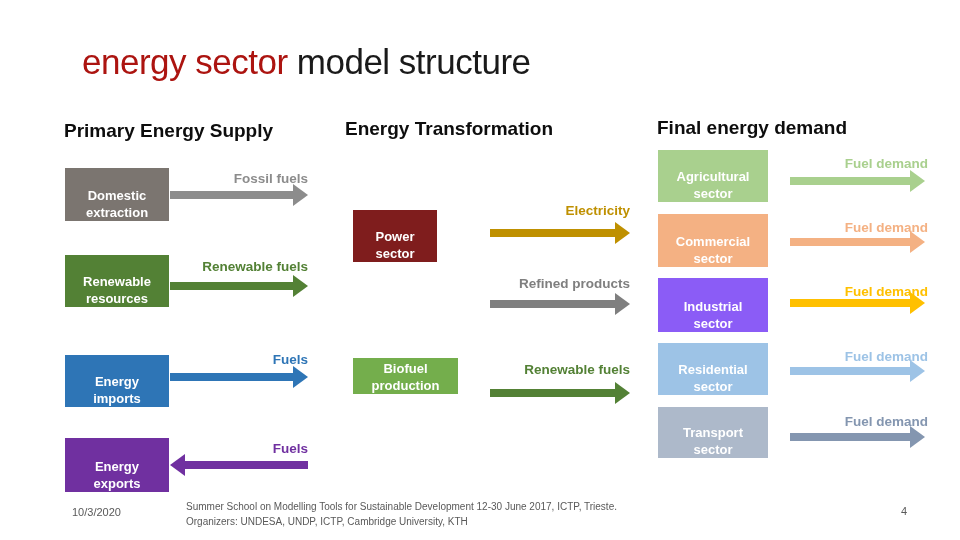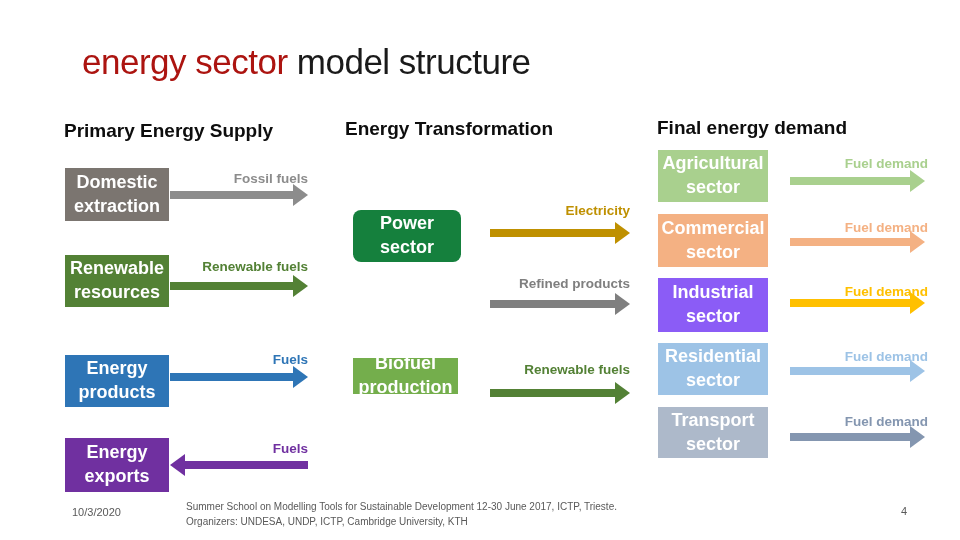--- a/index.html
+++ b/index.html
@@ -5,22 +5,22 @@
   html,body{margin:0;padding:0;background:#fff;}
   .slide{
     position:relative;width:960px;height:540px;background:#ffffff;overflow:hidden;
     font-family:"Liberation Sans",sans-serif;
   }
   .title{position:absolute;left:74px;top:42px;font-size:35px;letter-spacing:-0.5px;white-space:nowrap;}
   .title .hl{color:#AC1410;margin-left:8px;}
   .title .rest{color:#1a1a1a;}
   .col-header{position:absolute;font-size:19px;font-weight:bold;color:#0d0d0d;white-space:nowrap;}
   .box{
-    position:absolute;display:flex;align-items:center;justify-content:center;
-    color:#ffffff;font-weight:bold;font-size:18px;line-height:1.32;text-align:center;
+    position:absolute;display:flex;align-items:flex-end;justify-content:center;
+    color:#ffffff;font-weight:bold;font-size:13px;line-height:1.32;text-align:center;
   }
   .box span{width:min-content;text-align:center;}
   .flow-label{
     position:absolute;font-weight:bold;font-size:13.5px;text-align:right;white-space:nowrap;
   }
   .arrow{position:absolute;height:8px;}
   .arrow .head{
     position:absolute;top:50%;margin-top:-11px;width:0;height:0;
     border-top:11px solid transparent;border-bottom:11px solid transparent;
   }
@@ -40,21 +40,21 @@
   <div class="col-header" style="left:345px;top:118px;">Energy Transformation</div>
   <div class="col-header" style="left:657px;top:117px;">Final energy demand</div>
 
   <div class="box" style="left: 65px; top: 168px; width: 104px; height: 53px; background: rgb(123, 117, 112);">
       <span>Domestic extraction</span>
     </div>
   <div class="box" style="left: 65px; top: 255px; width: 104px; height: 52px; background: rgb(83, 129, 53);">
       <span>Renewable resources</span>
     </div>
   <div class="box" style="left: 65px; top: 355px; width: 104px; height: 52px; background: rgb(46, 117, 182);">
-      <span>Energy products</span>
+      <span>Energy imports</span>
     </div>
   <div class="box" style="left: 65px; top: 438px; width: 104px; height: 54px; background: rgb(112, 48, 160);">
       <span>Energy exports</span>
     </div>
 
   <div class="flow-label" style="left: 170px; top: 171px; width: 138px; color: rgb(140, 140, 140);">Fossil fuels</div>
   <div class="arrow dir-right" style="left: 170px; top: 191px; width: 123px; background: rgb(140, 140, 140);">
     <div class="head" style="border-left-color: rgb(140, 140, 140);"></div>
   </div>
 
@@ -66,21 +66,21 @@
   <div class="flow-label" style="left: 170px; top: 352px; width: 138px; color: rgb(46, 117, 182);">Fuels</div>
   <div class="arrow dir-right" style="left: 170px; top: 373px; width: 123px; background: rgb(46, 117, 182);">
     <div class="head" style="border-left-color: rgb(46, 117, 182);"></div>
   </div>
 
   <div class="flow-label" style="left: 170px; top: 441px; width: 138px; color: rgb(112, 48, 160);">Fuels</div>
   <div class="arrow dir-left" style="left: 185px; top: 461px; width: 123px; background: rgb(112, 48, 160);">
     <div class="head" style="border-right-color: rgb(112, 48, 160);"></div>
   </div>
 
-  <div class="box" style="left: 353px; top: 210px; width: 108px; height: 52px; background: #15803d; border-radius: 8px;">
+  <div class="box" style="left: 353px; top: 210px; width: 84px; height: 52px; background: #7f1d1d;">
       <span>Power sector</span>
     </div>
   <div class="box" style="left: 353px; top: 358px; width: 105px; height: 36px; background: rgb(116, 174, 76);">
       <span>Biofuel production</span>
     </div>
 
   <div class="flow-label" style="left: 490px; top: 203px; width: 140px; color: rgb(191, 144, 0);">Electricity</div>
   <div class="arrow dir-right" style="left: 490px; top: 229px; width: 125px; background: rgb(191, 144, 0);">
     <div class="head" style="border-left-color: rgb(191, 144, 0);"></div>
   </div>

